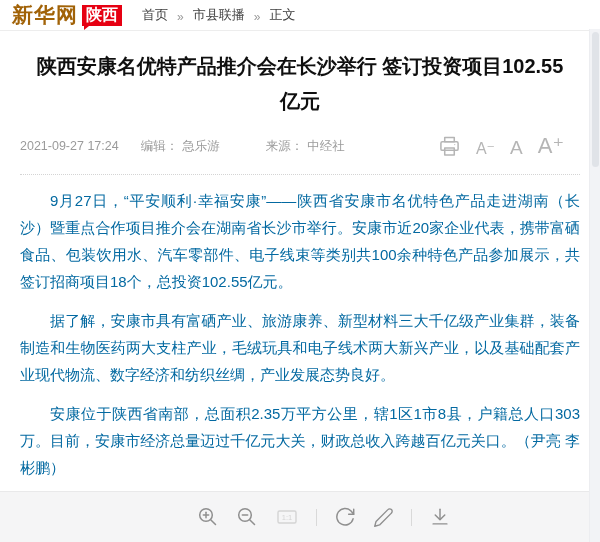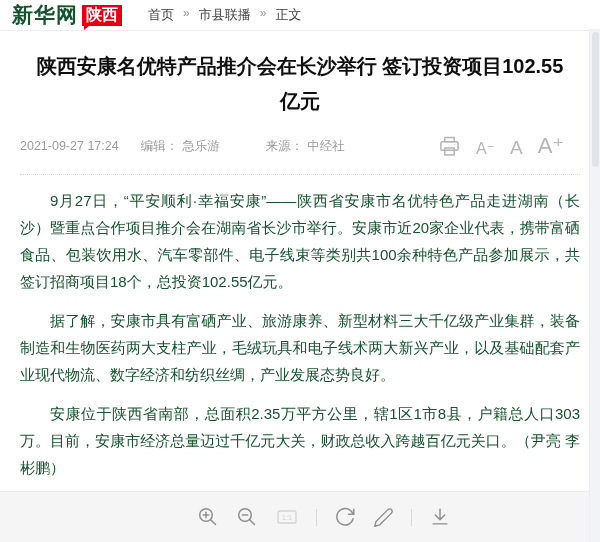--- a/index.html
+++ b/index.html
@@ -8,30 +8,30 @@
     width:600px; height:542px; position:relative; overflow:hidden;
     background:#ffffff;
     font-family:"Liberation Sans","DejaVu Sans",sans-serif;
   }
   
   .header {
     height:31px; display:flex; align-items:center;
     padding:0 12px; border-bottom:1px solid #ededed; background:#fff;
   }
   .logo { display:flex; align-items:center; cursor:pointer; }
-  .logo-text { color:#14532d; font-weight:bold; font-size:21px; letter-spacing:1px; }
+  .logo-text { color:#a16207; font-weight:bold; font-size:21px; letter-spacing:1px; }
   .logo-badge {
     background:#e60012; color:#fff; font-weight:bold; font-size:16px;
     padding:2px 4px 3px; margin-left:4px; position:relative; line-height:1;
   }
   .logo-badge::after {
     content:""; position:absolute; left:2px; bottom:-4px;
     border-left:5px solid #e60012; border-bottom:4px solid transparent;
   }
-  .breadcrumb { margin-left:26px; font-size:13px; color:#3f3f3f; display:flex; align-items:flex-start; gap:9px; }
+  .breadcrumb { margin-left:20px; font-size:13px; color:#3f3f3f; display:flex; align-items:flex-end; gap:9px; }
   .crumb { cursor:pointer; }
   .crumb-sep { color:#9a9a9a; font-size:12px; }
   
   .title {
     margin:18px 28px 0; text-align:center;
     font-size:20px; line-height:35px; font-weight:bold; color:#0f0f0f;
   }
   
   .meta {
     margin:16px 20px 16px; display:flex; align-items:center;
@@ -44,21 +44,21 @@
   .meta-controls { margin-left:auto; display:flex; align-items:flex-end; gap:15px; color:#b5b5b5; padding-right:16px; }
   .meta-controls .ctrl { cursor:pointer; line-height:1; }
   .fs-small  { font-size:16px; }
   .fs-normal { font-size:19px; }
   .fs-large  { font-size:22px; }
   .printer svg { display:block; }
   .dotted-divider { margin:17px 20px 0; border-bottom:1px dotted #d4d4d4; }
   
   .article-body {
     padding:12px 20px 0; font-size:15px; line-height:27px;
-    color:#14532d; text-align:justify;
+    color:#0369a1; text-align:justify;
   }
   .article-body p { margin:0 0 12px; text-indent:2em; }
   
   .footer {
     position:absolute; left:0; right:0; bottom:0; height:51px;
     background:#f5f5f6; border-top:1px solid #e9e9ea;
     display:flex; align-items:center; justify-content:center; gap:17px;padding-left:48px;
   }
   .tool { color:#8f8f8f; cursor:pointer; display:flex; align-items:center; }
   .tool.disabled { color:#d4d4d4; }

